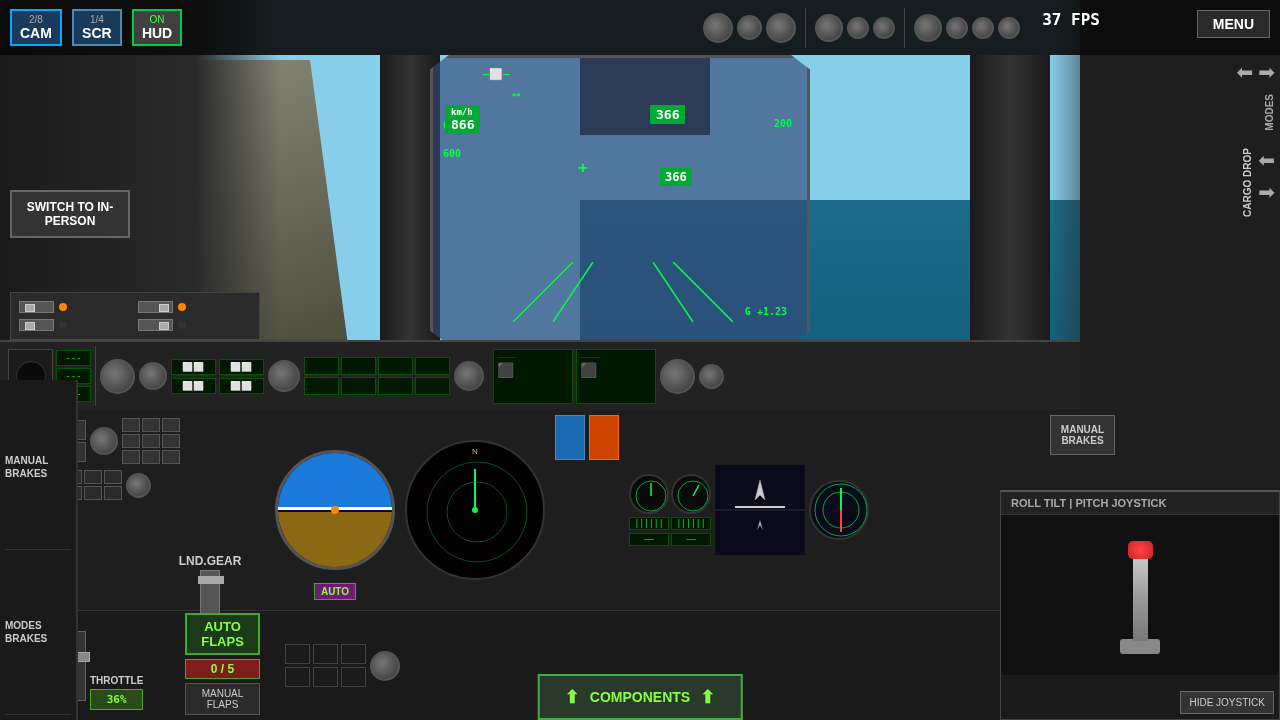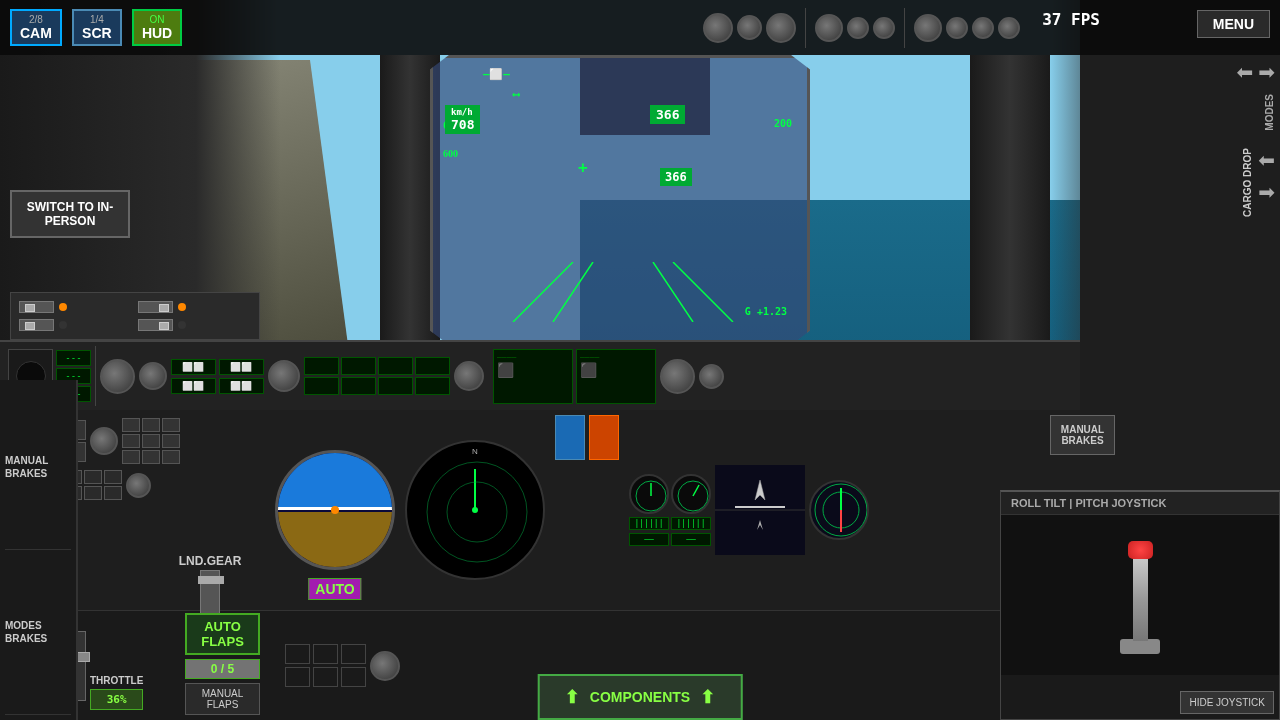--- a/index.html
+++ b/index.html
@@ -145,21 +145,21 @@
       font-size: 14px;
       font-weight: bold;
       display: block;
     }
 
     .cam-active {
       border-color: #00aaff;
     }
 
     .hud-on {
-      background: #4d7c0f;
+      background: #404040;
       border-color: #00cc44;
     }
 
     .fps-display {
       position: absolute;
       top: 10px; right: 180px;
       color: #fff;
       font-size: 16px;
       font-weight: bold;
       z-index: 51;
@@ -394,21 +394,21 @@
 
 <div class="hud-display">
   <div class="hud-overlay"></div>
 
   <div class="hud-text" style="top:30px;left:80px;">⟷</div>
   <div class="hud-text" style="top:10px;left:50px;">—⬜—</div>
 
   <div class="hud-text" style="top:62px;left:10px;font-size:10px;">
     <span>650</span>
   </div>
-  <div class="hud-text" style="top:90px;left:10px;font-size:10px;font-family:Liberation Serif, serif;">
+  <div class="hud-text" style="top:90px;left:10px;font-size:10px;">
     <span>600</span>
   </div>
 
   <div class="hud-text" style="top:100px;left:145px;font-size:16px;">+</div>
 
   <div class="hud-text" style="top:60px;right:15px;font-size:10px;">
     <span>200</span>
   </div>
 
   <div class="hud-text" style="bottom:25px;right:20px;font-size:10px;">G +1.23</div>
@@ -418,21 +418,21 @@
       <line x1="80" y1="0" x2="20" y2="60" stroke="#00ff44" stroke-width="1.5"></line>
       <line x1="100" y1="0" x2="60" y2="60" stroke="#00ff44" stroke-width="1.5"></line>
       <line x1="180" y1="0" x2="240" y2="60" stroke="#00ff44" stroke-width="1.5"></line>
       <line x1="160" y1="0" x2="200" y2="60" stroke="#00ff44" stroke-width="1.5"></line>
     </svg>
   </div>
 </div>
 
 <div class="hud-speed-box">
   <span style="font-size:9px;display:block;">km/h</span>
-  <span>708</span>
+  <span>866</span>
 </div>
 
 <div class="hud-alt-box">366</div>
 <div class="hud-alt-box2">366</div>
 
 <div class="top-bar">
 
   <div class="cam-button cam-active">
     <span class="sub-label">2/8</span>
     <span class="main-label">CAM</span>
@@ -626,21 +626,21 @@
 
     <div style="position:relative;width:130px;height:200px;display:flex;align-items:center;justify-content:center;">
       <div style="width:120px;height:120px;background:#0a0a3a;border:3px solid #555;border-radius:50%;overflow:hidden;position:relative;">
         <div style="position:absolute;top:0;left:0;width:100%;height:48%;background:#1a7adb;"></div>
         <div style="position:absolute;bottom:0;left:0;width:100%;height:48%;background:#8B6914;"></div>
         <div style="position:absolute;top:47%;left:0;width:100%;height:3px;background:#fff;"></div>
 
         <div style="position:absolute;top:50%;left:50%;transform:translate(-50%,-50%);width:8px;height:8px;background:#ff8800;border-radius:50%;"></div>
       </div>
 
-      <div style="position:absolute;bottom:10px;left:50%;transform:translateX(-50%);background:#a21caf;border:1px solid #44aa22;color:#88ff44;font-size:14px;padding:2px 6px;font-weight:bold;">AUTO</div>
+      <div style="position:absolute;bottom:10px;left:50%;transform:translateX(-50%);background:#701a75;border:1px solid #44aa22;color:#88ff44;font-size:10px;padding:2px 6px;font-weight:bold;">AUTO</div>
     </div>
 
     <div style="position:relative;width:150px;height:200px;display:flex;align-items:center;justify-content:center;">
       <div style="width:140px;height:140px;background:#000;border:2px solid #333;border-radius:50%;position:relative;overflow:hidden;">
 
         <div style="position:absolute;top:5px;left:50%;transform:translateX(-50%);color:#aaa;font-size:8px;">N</div>
 
         <div style="position:absolute;top:50%;left:50%;transform:translate(-50%,-50%);width:6px;height:6px;background:#00ff44;border-radius:50%;"></div>
 
         <div style="position:absolute;top:20%;left:50%;transform:translateX(-50%);width:2px;height:30%;background:#00ff44;"></div>
@@ -778,21 +778,21 @@
 <div style="position:absolute;bottom:100px;left:165px;z-index:35;width:90px;">
   <div style="color:#ccc;font-size:12px;font-weight:bold;text-align:center;padding:2px;">LND.GEAR</div>
   <div style="width:20px;height:50px;background:#555;border:1px solid #777;margin:0 auto;position:relative;cursor:pointer;">
     <div style="position:absolute;top:5px;left:-3px;width:26px;height:8px;background:#aaa;"></div>
   </div>
 </div>
 
 <div style="position:absolute;bottom:5px;left:185px;z-index:35;display:flex;flex-direction:column;gap:4px;width:75px;">
   <div class="flap-display">AUTO
 FLAPS</div>
-  <div style="background:#737373;border:1px solid #44aa22;color:#88ff44;font-size:12px;font-weight:bold;padding:2px 8px;text-align:center;">0 / 5</div>
+  <div style="background:#7f1d1d;border:1px solid #44aa22;color:#88ff44;font-size:12px;font-weight:bold;padding:2px 8px;text-align:center;">0 / 5</div>
   <div class="manual-flaps-btn">MANUAL
 FLAPS</div>
 </div>
 
 <div class="right-panel">
 
   <div style="position:absolute;top:60px;right:5px;display:flex;flex-direction:column;gap:5px;align-items:flex-end;">
     <div style="display:flex;gap:5px;">
       <div style="color:#aaa;font-size:20px;cursor:pointer;">⬅</div>
       <div style="color:#aaa;font-size:20px;cursor:pointer;">➡</div>

